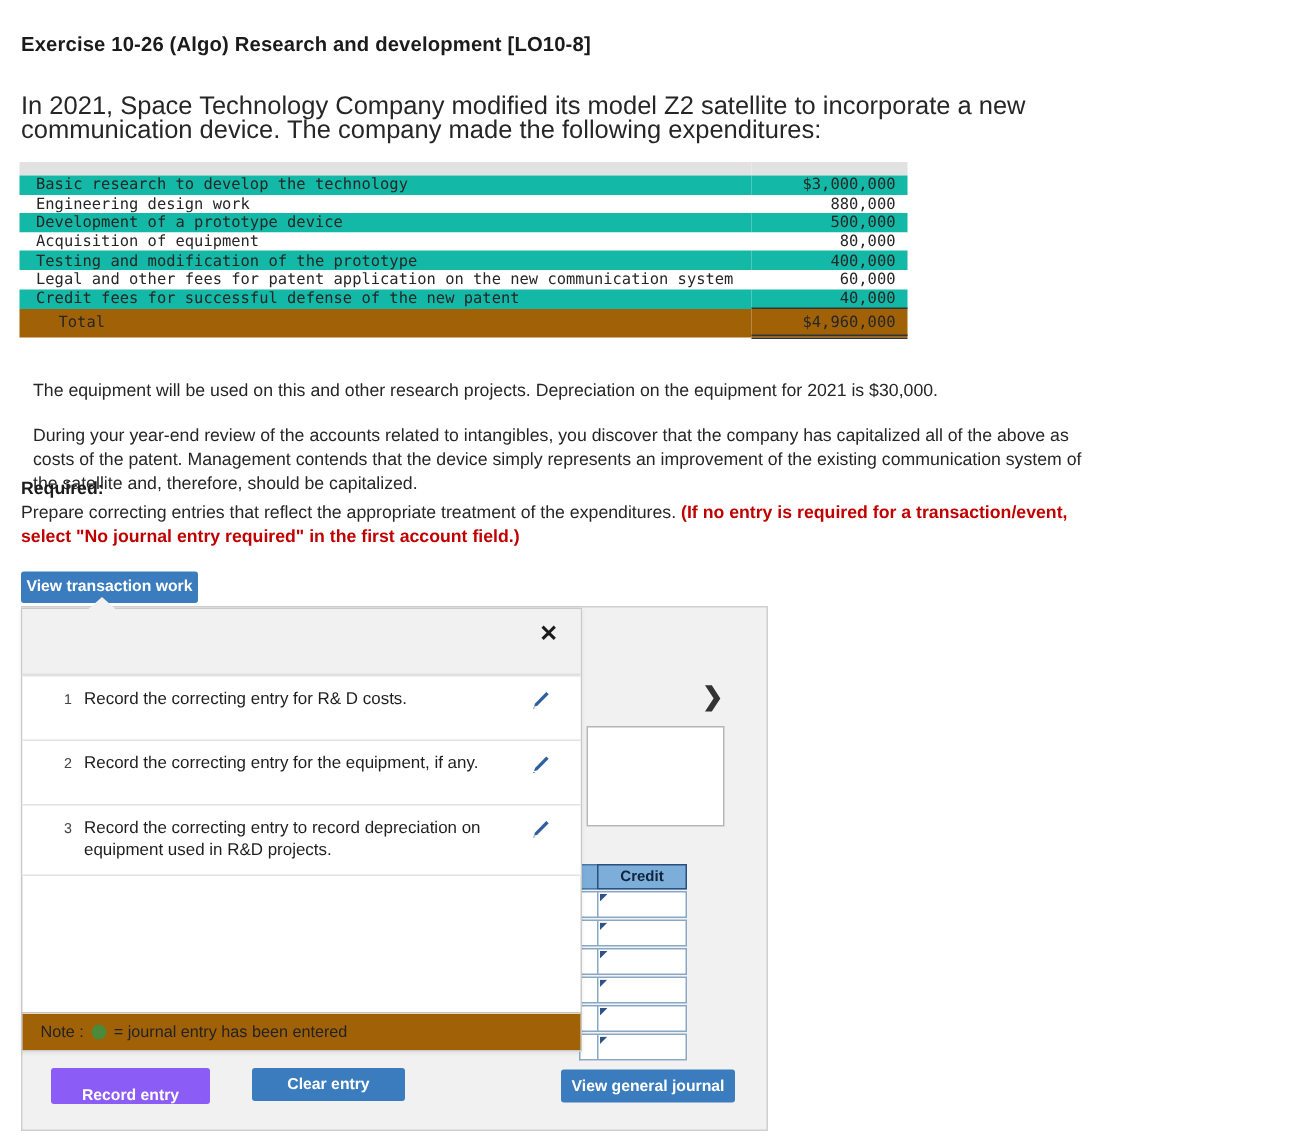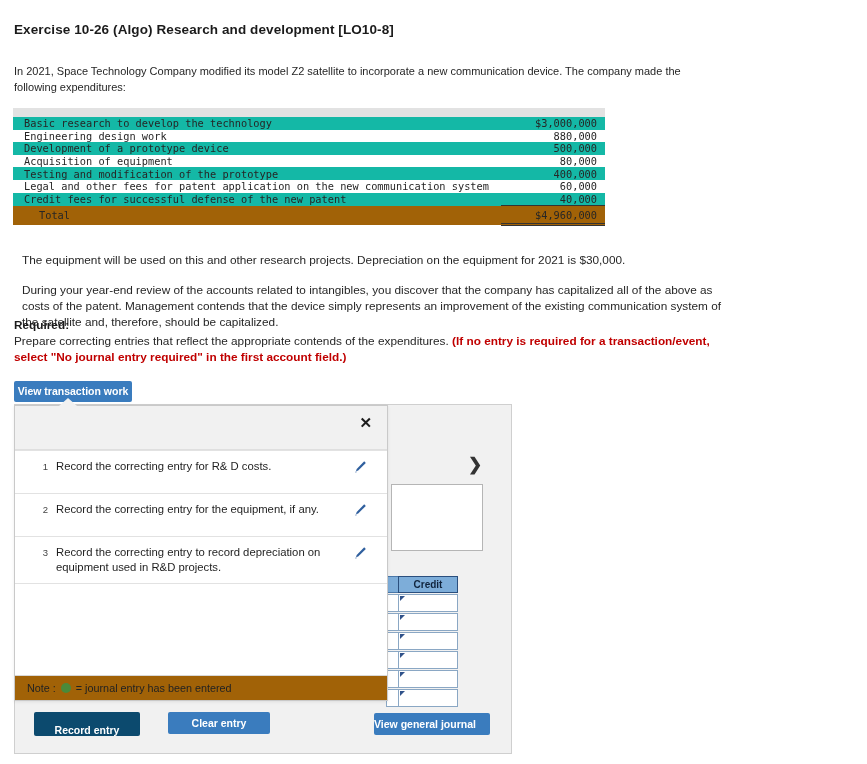--- a/index.html
+++ b/index.html
@@ -31,21 +31,21 @@
     font-weight: bold;
     letter-spacing: 0.1px;
     color: #1b1b1b;
   }
 
   .intro-para {
     position: absolute;
     left: 14px;
     top: 63px;
     width: 706px;
-    font-size: 11px;
+    font-size: 17px;
     line-height: 16px;
     color: #262626;
   }
 
   
   .exp-table {
     position: absolute;
     left: 13px;
     top: 108px;
     width: 592px;
@@ -225,21 +225,21 @@
     width: 116px;
     height: 22px;
     background: #3a7cbe;
     color: #ffffff;
     font-size: 10.5px;
     font-weight: bold;
     border: none;
     border-radius: 2px;
     cursor: pointer;
     line-height: 22px;
-    text-align: left;
+    text-align: center;
     padding: 0;
     font-family: "Liberation Sans", sans-serif;
   }
 
   
   .modal {
     position: absolute;
     left: 14px;
     top: 405px;
     width: 374px;
@@ -352,21 +352,21 @@
     margin: 0 5px 0 5px;
     vertical-align: middle;
   }
 
   .record-btn {
     position: absolute;
     left: 34px;
     top: 712px;
     width: 106px;
     height: 22px;
-    background: #0c4a6e;
+    background: #8b5cf6;
     color: #fff;
     border: none;
     border-radius: 2px;
     font-size: 10.5px;
     font-weight: bold;
     cursor: pointer;
     font-family: "Liberation Sans", sans-serif;
     padding: 12px;
   }
   .clear-btn {
@@ -434,21 +434,21 @@
           <td class="amt">$4,960,000</td>
         </tr>
       </tbody>
   </table>
 
   <div class="para" id="para-equipment">The equipment will be used on this and other research projects. Depreciation on the equipment for 2021 is $30,000.</div>
   <div class="para" id="para-review">During your year-end review of the accounts related to intangibles, you discover that the company has capitalized all of the above as costs of the patent. Management contends that the device simply represents an improvement of the existing communication system of the satellite and, therefore, should be capitalized.</div>
 
   <div class="req-block">
     <span class="req-label">Required:</span>
-    <span class="req-text">Prepare correcting entries that reflect the appropriate contends of the expenditures. </span><span class="req-emph">(If no entry is required for a transaction/event, select "No journal entry required" in the first account field.)</span>
+    <span class="req-text">Prepare correcting entries that reflect the appropriate treatment of the expenditures. </span><span class="req-emph">(If no entry is required for a transaction/event, select "No journal entry required" in the first account field.)</span>
   </div>
 
   <button class="vtl-btn">View transaction work</button>
 
   <div class="worksheet"></div>
   <div class="ws-next-chevron">❯</div>
   <div class="ws-textbox"></div>
 
   <div class="jgrid">
     <div class="jg-head">

